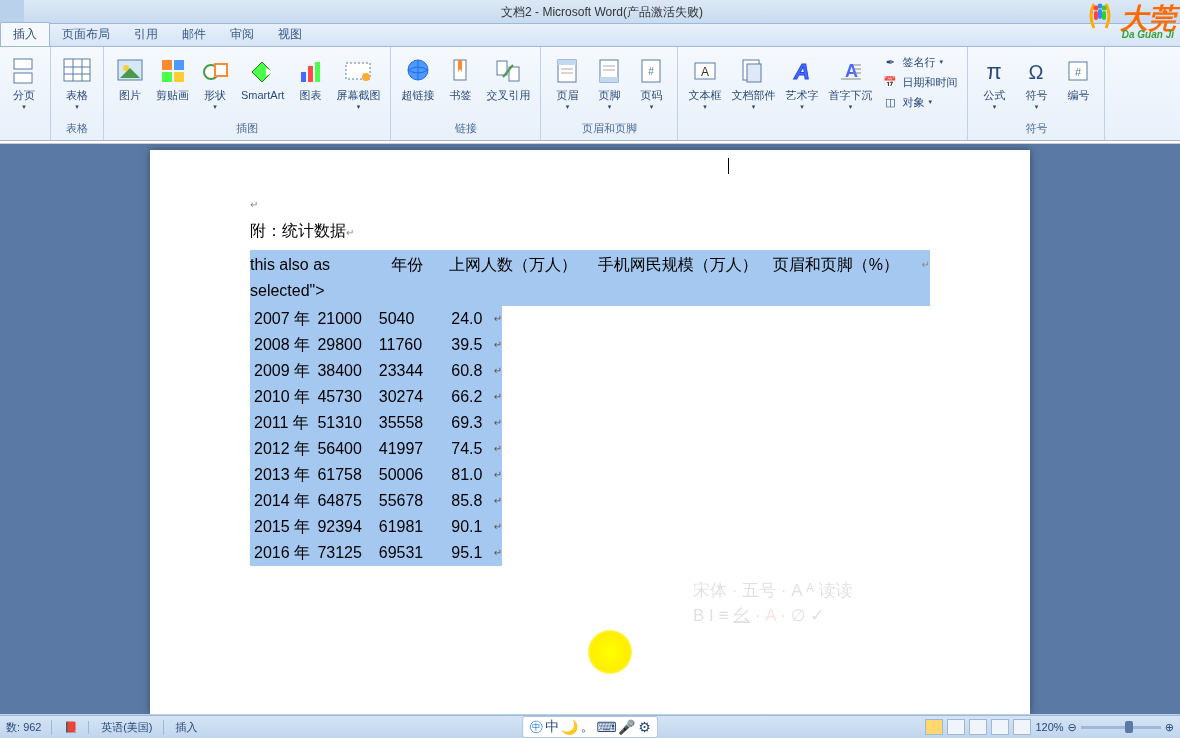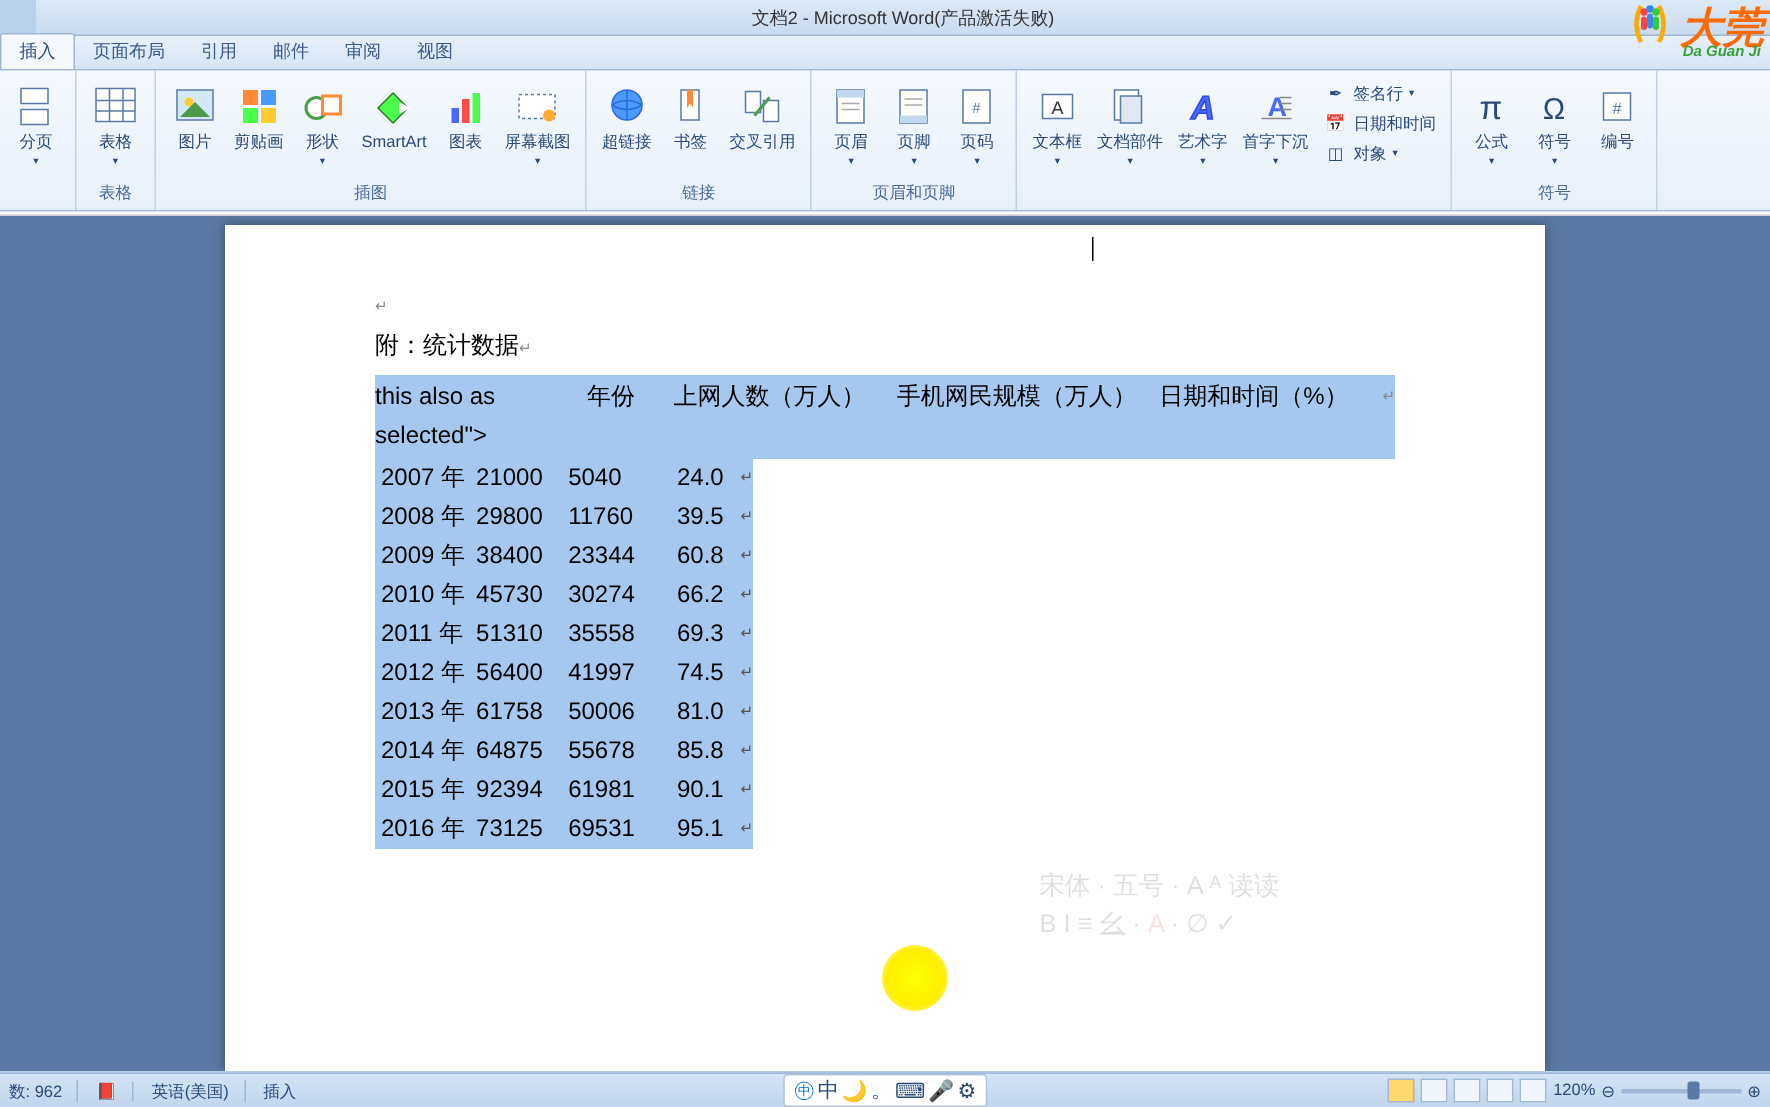--- a/index.html
+++ b/index.html
@@ -374,21 +374,21 @@
       <div class="caption-line">
         <span class="para-mark">↵</span><br>
         <span>附：统计数据</span><span class="para-mark">↵</span>
       </div>
       <div class="data-grid">
         <div class="header-row">
 this also as selected"&gt;
           <span class="h1">年份</span>
           <span class="h2">上网人数（万人）</span>
           <span class="h3">手机网民规模（万人）</span>
-          <span class="h4">日期和时间（%）</span>
+          <span class="h4">页眉和页脚（%）</span>
           <span class="pm para-mark">↵</span>
         </div>
         <div id="rows-container">
             <div class="data-row">
               <span class="yr">2007 年</span>
               <span class="v1">21000</span>
               <span class="v2">5040</span>
               <span class="v3">24.0</span>
               <span class="pm">↵</span>
             </div>

